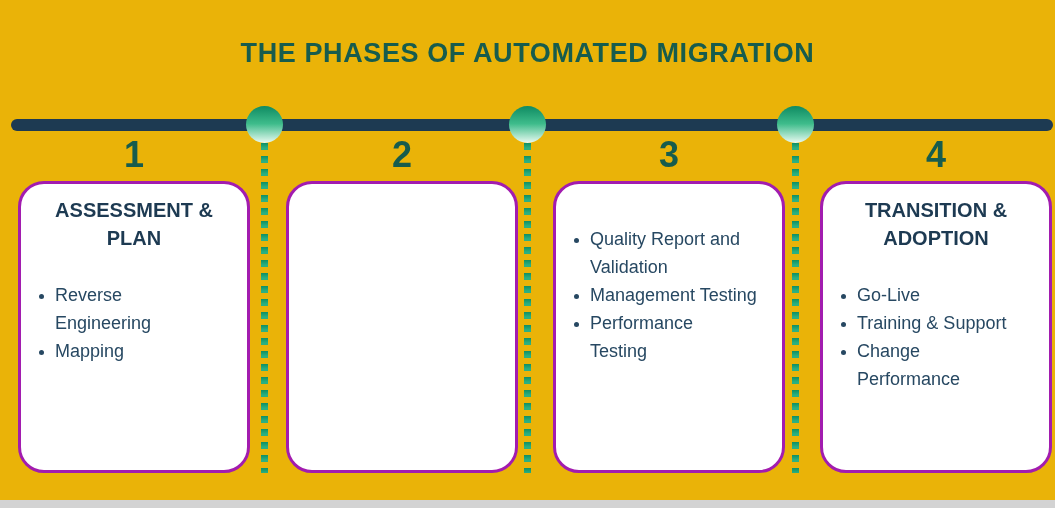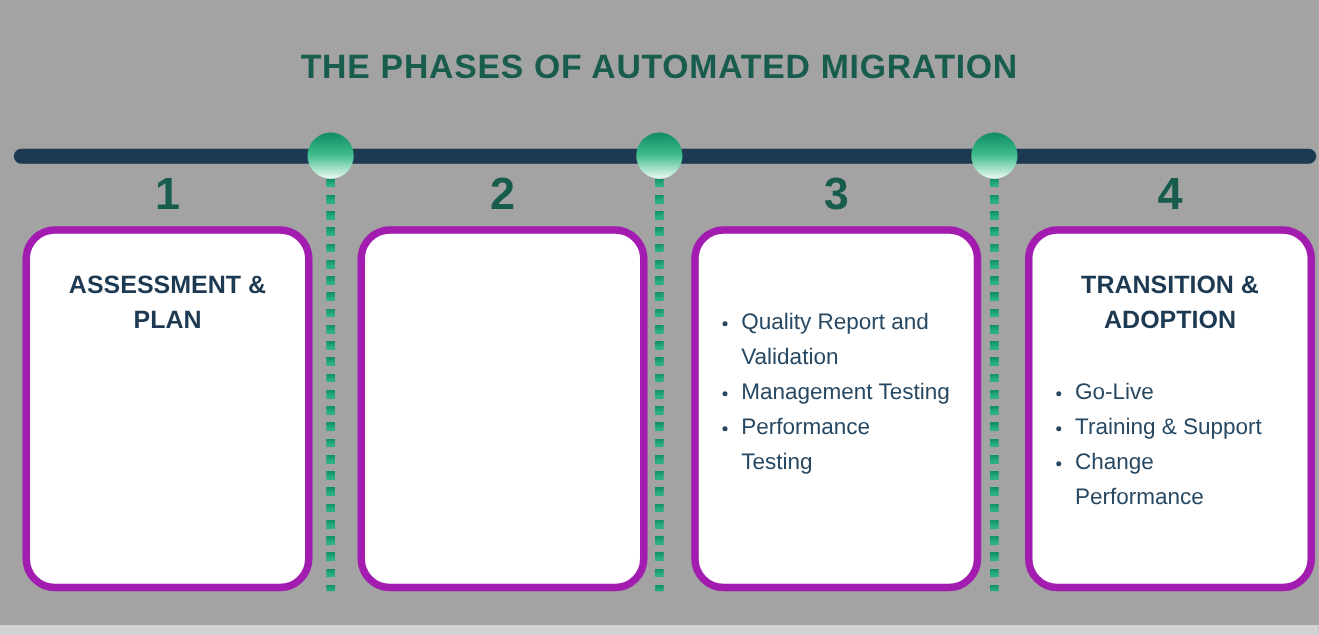--- a/index.html
+++ b/index.html
@@ -6,21 +6,21 @@
   html, body { width: 1055px; height: 508px; }
   body {
     font-family: "Liberation Sans", sans-serif;
     background: #d3d3d3;
     overflow: hidden;
   }
   .canvas {
     position: relative;
     width: 1055px;
     height: 500px;
-    background: #a3a3a3;
+    background: #eab308;
   }
   .title {
     position: absolute;
     top: 38px;
     left: 0;
     width: 100%;
     text-align: center;
     font-size: 27px;
     font-weight: 700;
     letter-spacing: 0.6px;
@@ -66,23 +66,23 @@
     font-size: 36px;
     font-weight: 700;
     color: #175c4d;
   }
   .card {
     position: absolute;
     top: 181px;
     width: 232px;
     height: 292px;
     background: #ffffff;
-    border: 6px solid #a21caf;
+    border: 3px solid #a21caf;
     border-radius: 26px;
-    padding: 27px 6px 0 6px;
+    padding: 12px 6px 0 6px;
   }
   .col-1 { left: 18px; }
   .col-2 { left: 286px; }
   .col-3 { left: 553px; }
   .col-4 { left: 820px; }
   .card h3 {
     text-align: center;
     font-size: 20px;
     line-height: 28px;
     font-weight: 700;
@@ -118,20 +118,25 @@
   <span class="vline vline-3"></span>
 
   <div class="phase-number col-1">1</div>
   <div class="phase-number col-2">2</div>
   <div class="phase-number col-3">3</div>
   <div class="phase-number col-4">4</div>
 
   <section class="card col-1">
     <h3>ASSESSMENT &amp;
 PLAN</h3>
+    <ul>
+      <li>Reverse
+Engineering</li>
+      <li>Mapping</li>
+    </ul>
   </section>
 
   <section class="card col-2">
   </section>
 
   <section class="card col-3">
     <ul>
       <li>Quality Report and
 Validation</li>
       <li>Management Testing</li>

